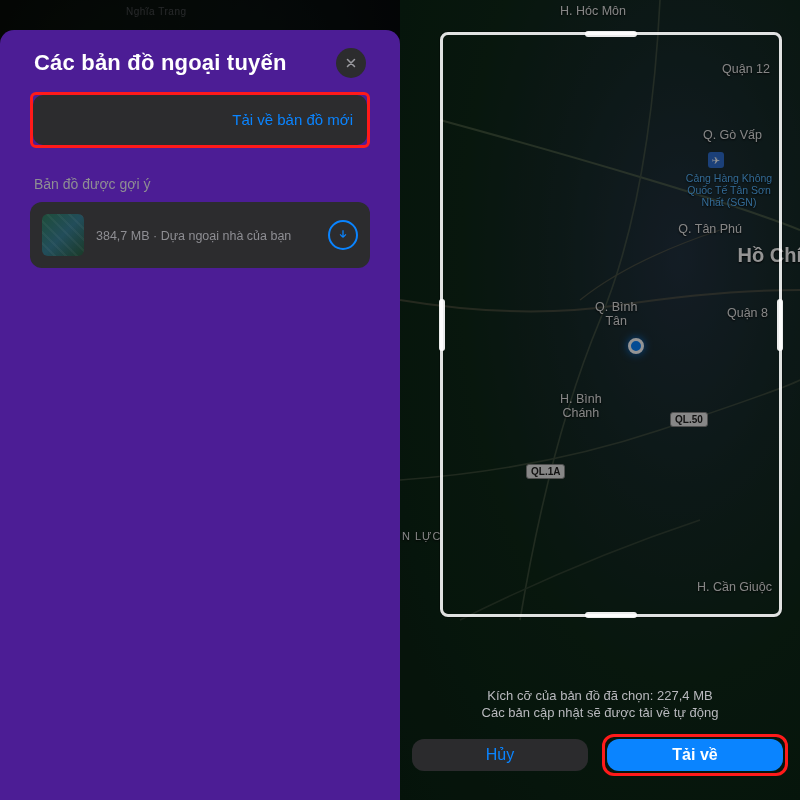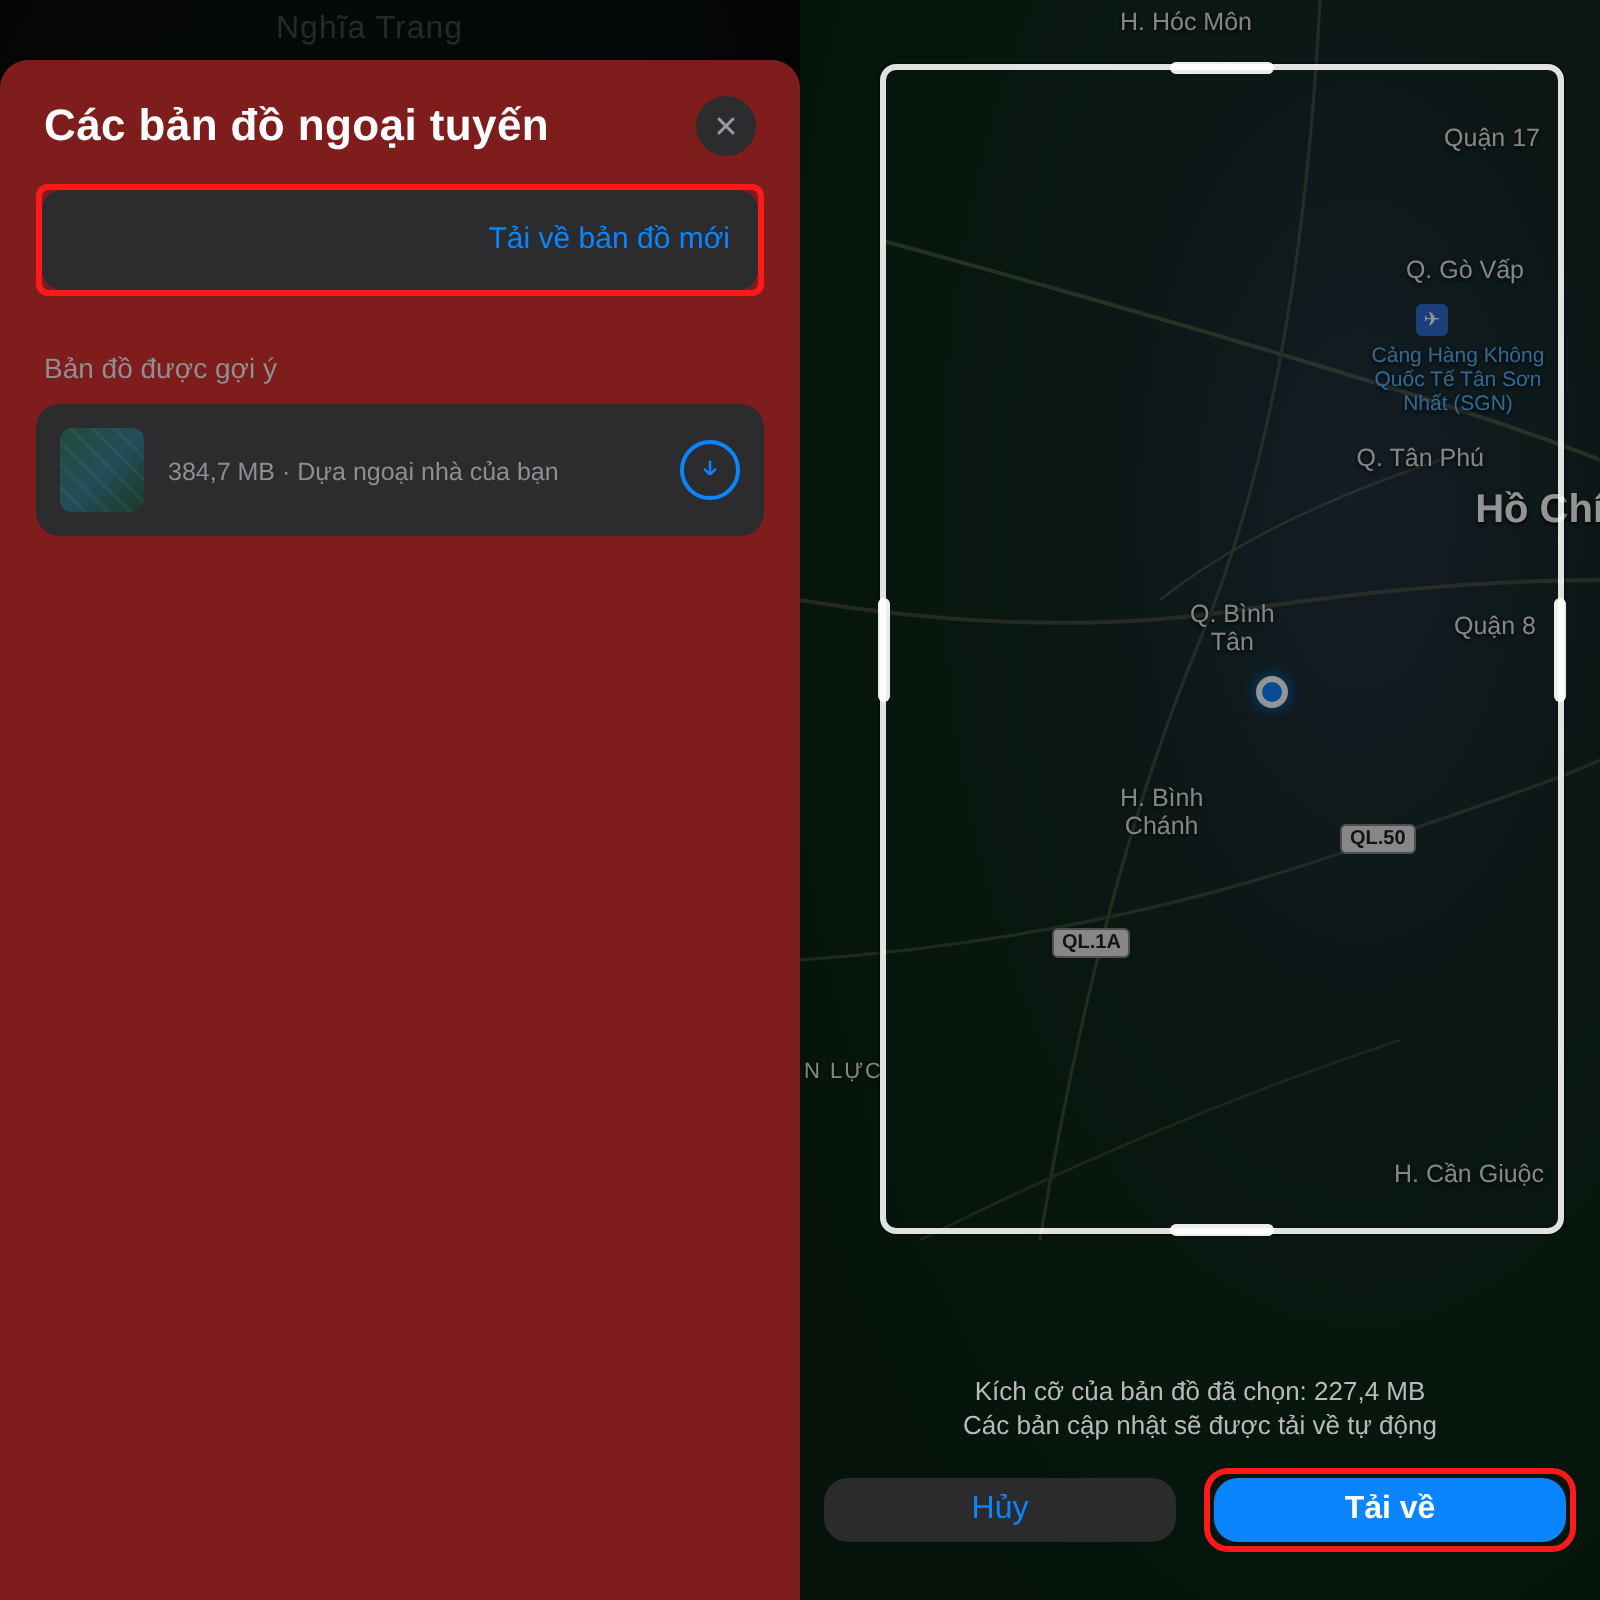--- a/index.html
+++ b/index.html
@@ -4,23 +4,23 @@
 <style>
 * { box-sizing: border-box; margin: 0; padding: 0; }
 html, body { width: 800px; height: 800px; overflow: hidden; font-family: -apple-system, "SF Pro Text", "Helvetica Neue", Arial, sans-serif; background:#000; }
 .container { display:flex; width:800px; height:800px; }
 .left-pane, .right-pane { position:relative; width:400px; height:800px; overflow:hidden; }
 .left-pane { background:#111; }
 .left-pane .map-peek { position:absolute; inset:0; background:
   radial-gradient(circle at 30% 10%, rgba(60,120,60,.25), transparent 40%),
   radial-gradient(circle at 70% 5%, rgba(40,90,120,.2), transparent 35%),
   #0a0a0a; }
-.peek-label { position:absolute; top:6px; left:138px; color:#9aa0a6; font-size:16px; letter-spacing:.5px;text-align:right; }
+.peek-label { position:absolute; top:6px; left:126px; color:#9aa0a6; font-size:10px; letter-spacing:.5px;text-align:right; }
 .sheet-overlay { position:absolute; inset:0; background:rgba(0,0,0,.75); }
-.sheet { position:absolute; left:0; right:0; top:30px; bottom:0; background:#7f1d1d; border-top-left-radius:14px; border-top-right-radius:14px; padding:16px 16px; }
+.sheet { position:absolute; left:0; right:0; top:30px; bottom:0; background:#4c1d95; border-top-left-radius:14px; border-top-right-radius:14px; padding:16px 28px; }
 .sheet-header { display:flex; align-items:center; justify-content:space-between; padding:2px 6px 14px 6px; }
 .sheet-title { color:#fff; font-size:22px; font-weight:700; letter-spacing:.2px; }
 .close-btn { width:30px; height:30px; border-radius:50%; background:#2c2c2e; display:flex; align-items:center; justify-content:center; color:#8e8e93; font-size:15px; cursor:pointer; }
 .highlight-red { border:3px solid #ff1a1a; border-radius:6px; }
 .download-new { margin:0 2px; padding:0;text-align:right; }
 .download-new-inner { background:#2c2c2e; border-radius:10px; padding:16px 14px; }
 .download-new-inner span { color:#0a84ff; font-size:15px; }
 .section-label { color:#8e8e93; font-size:14px; margin:28px 6px 10px 6px; }
 .suggested-card { background:#2c2c2e; border-radius:12px; padding:12px 12px; display:flex; align-items:center; gap:12px; margin:0 2px; }
 .thumb { width:42px; height:42px; border-radius:6px; background:
@@ -108,21 +108,21 @@
     <svg class="map-roads" viewBox="0 0 400 800" preserveAspectRatio="none">
       <path d="M40 120 Q150 150 250 180 T400 230" stroke="#6a7a5a" stroke-width="2" fill="none"></path>
       <path d="M0 300 Q120 320 220 305 T400 290" stroke="#6b6450" stroke-width="2" fill="none"></path>
       <path d="M260 0 Q250 200 200 320 T120 620" stroke="#5d6a52" stroke-width="1.6" fill="none"></path>
       <path d="M0 480 Q140 470 260 430 T400 380" stroke="#5a644e" stroke-width="1.6" fill="none"></path>
       <path d="M60 620 Q180 560 300 520" stroke="#4e5a46" stroke-width="1.4" fill="none"></path>
       <path d="M180 300 Q230 260 320 230" stroke="#6f6a50" stroke-width="1.2" fill="none"></path>
     </svg>
 
     <div class="mlabel" style="left:160px; top:4px;">H. Hóc Môn</div>
-    <div class="mlabel" style="right:30px; top:62px;">Quận 17</div>
+    <div class="mlabel" style="right:30px; top:62px;">Quận 12</div>
     <div class="mlabel" style="right:38px; top:128px;">Q. Gò Vấp</div>
     <div class="plane-badge" style="right:76px; top:152px;">✈</div>
     <div class="airport-label" style="right:16px; top:172px; width:110px; white-space:pre-line;">Cảng Hàng Không
 Quốc Tế Tân Sơn
 Nhất (SGN)</div>
     <div class="mlabel" style="right:58px; top:222px;">Q. Tân Phú</div>
     <div class="mlabel city" style="right:-2px; top:244px;">Hồ Chí</div>
     <div class="mlabel" style="left:195px; top:300px; white-space:pre-line; text-align:center;">Q. Bình
 Tân</div>
     <div class="mlabel" style="right:32px; top:306px;">Quận 8</div>

